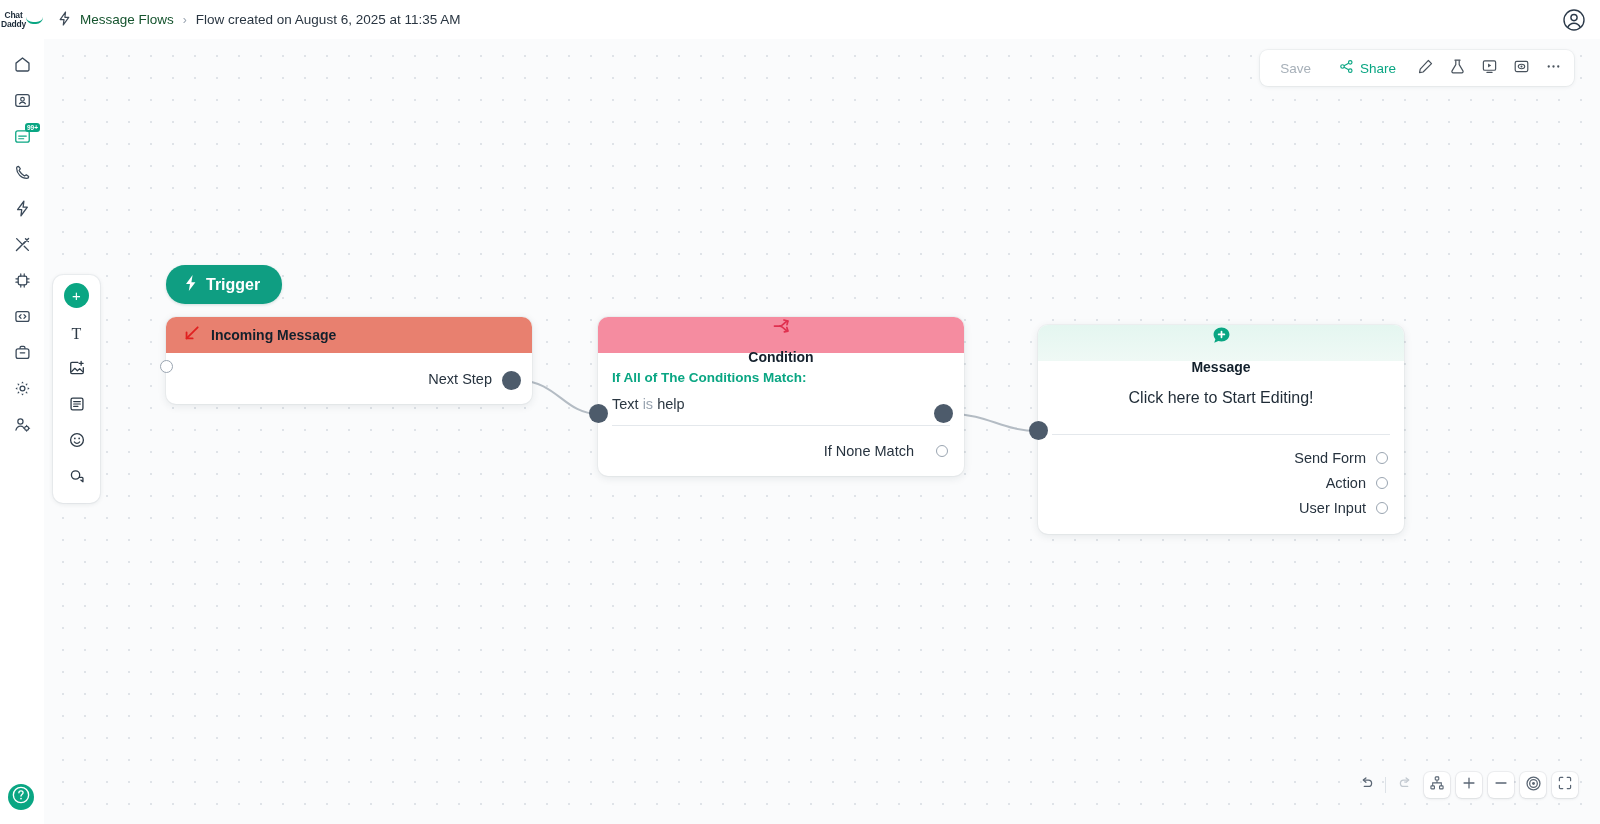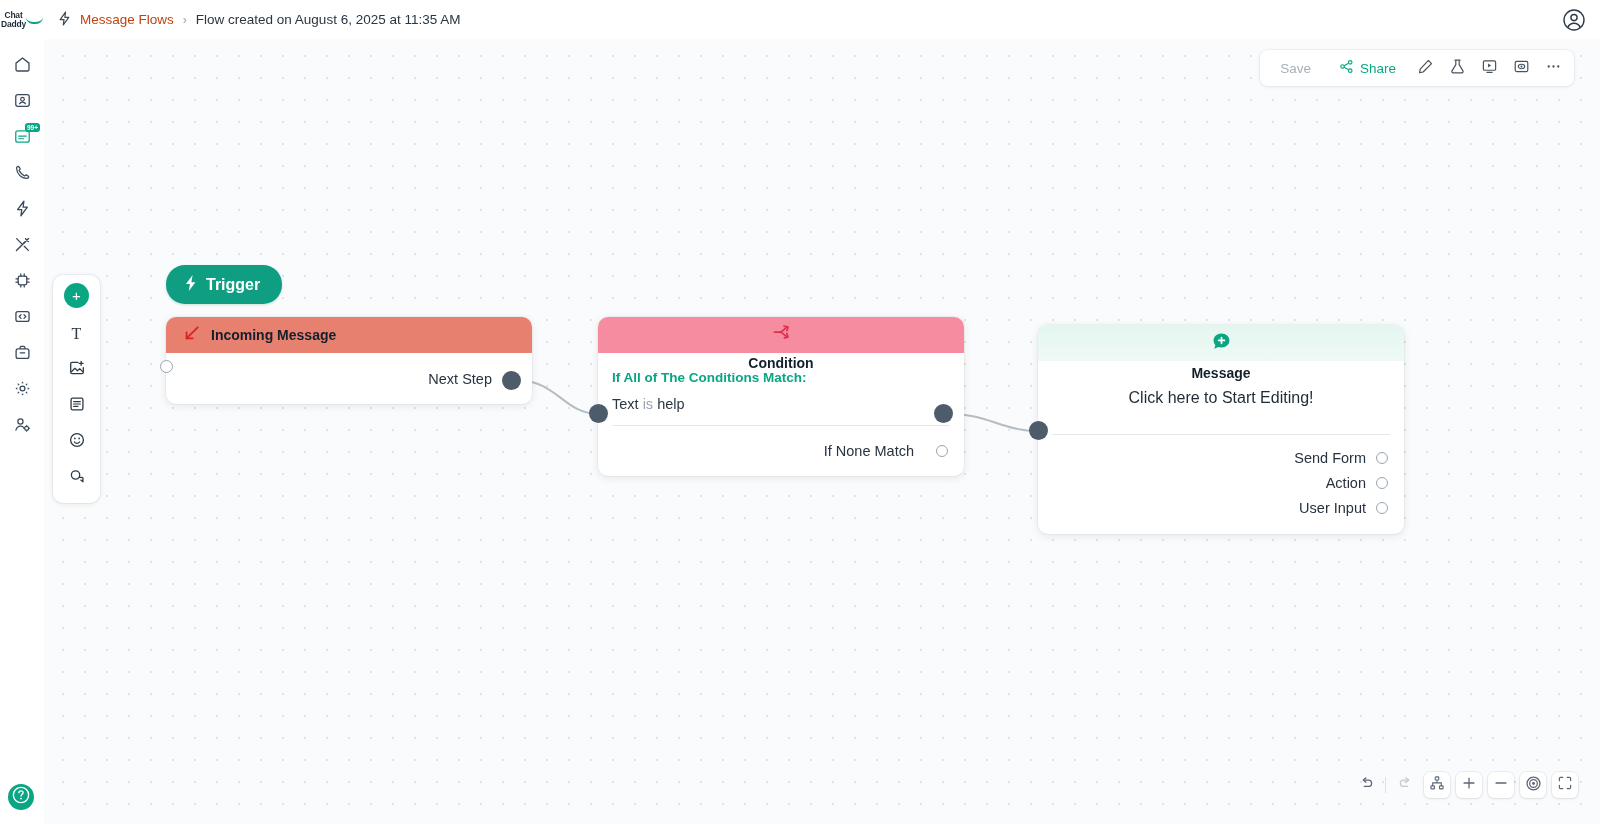--- a/index.html
+++ b/index.html
@@ -40,21 +40,21 @@
   .logo-smile {
     width: 17px; height: 7px; margin-top: 1px;
     border-bottom: 2.6px solid #0aa683;
     border-radius: 0 0 10px 10px;
   }
   .breadcrumb {
     display: flex; align-items: center; gap: 9px;
     margin-left: 14px; font-size: 13.5px; color: #2a3642;
   }
   .bc-sep { color: #9aa5b1; font-size: 12px; }
-  .bc-item { color: #c2410c; }
+  .bc-item { color: #14532d; }
   .bc-current { color: #2a3642; }
   .avatar-btn {
     position: absolute; right: 14px; top: 8px;
     width: 24px; height: 24px; cursor: pointer;
   }
 
   
   .rail {
     position: absolute; left: 0; top: 39px;
     width: 44px; height: 785px;
@@ -147,21 +147,21 @@
 
   .card {
     background: #ffffff;
     border-radius: 10px;
     box-shadow: 0 2px 9px rgba(30,45,60,.10), 0 0 0 1px rgba(30,45,60,.035);
     overflow: visible;
   }
   .card-head {
     height: 36px; border-radius: 10px 10px 0 0;
     display: flex; align-items: center; gap: 10px;
-    padding: 6px 16px;
+    padding: 0 16px;
     font-size: 14px; font-weight: bold; color: #13202c;
   }
   .card-body { padding: 0; position: relative; }
 
   
   #node-incoming { left: 166px; top: 317px; width: 366px; }
   #node-incoming .card-head { background: #e8806f; }
   #node-incoming .body-row {
     height: 51px; display: flex; align-items: center;
     justify-content: flex-end; padding-right: 40px;

